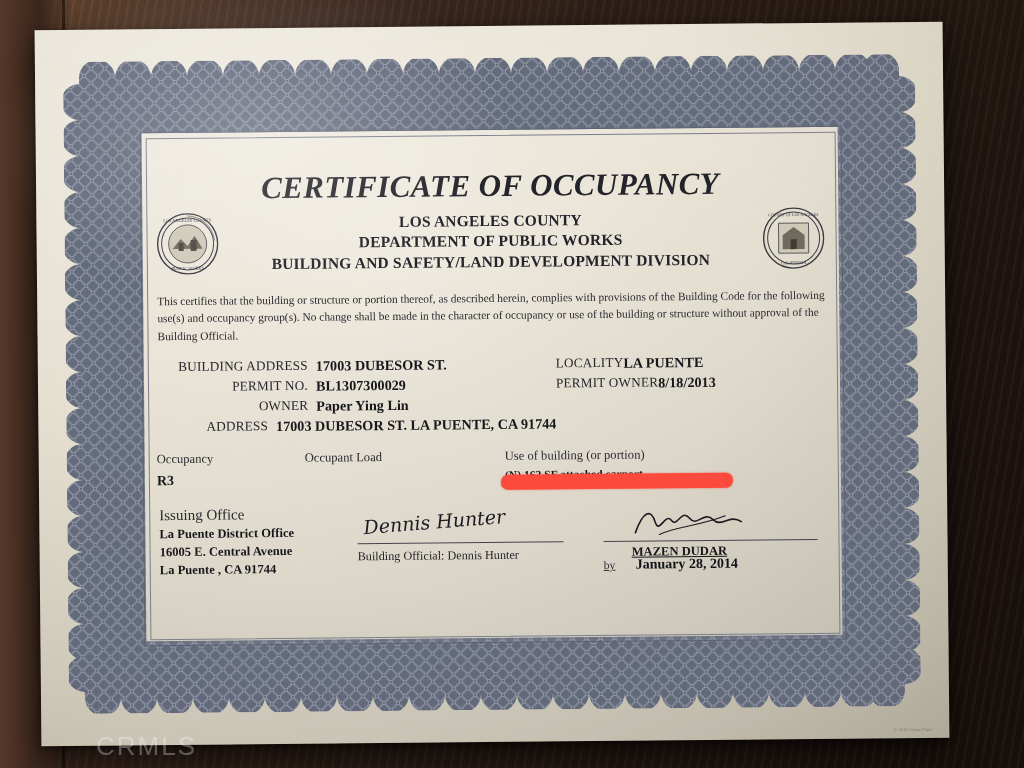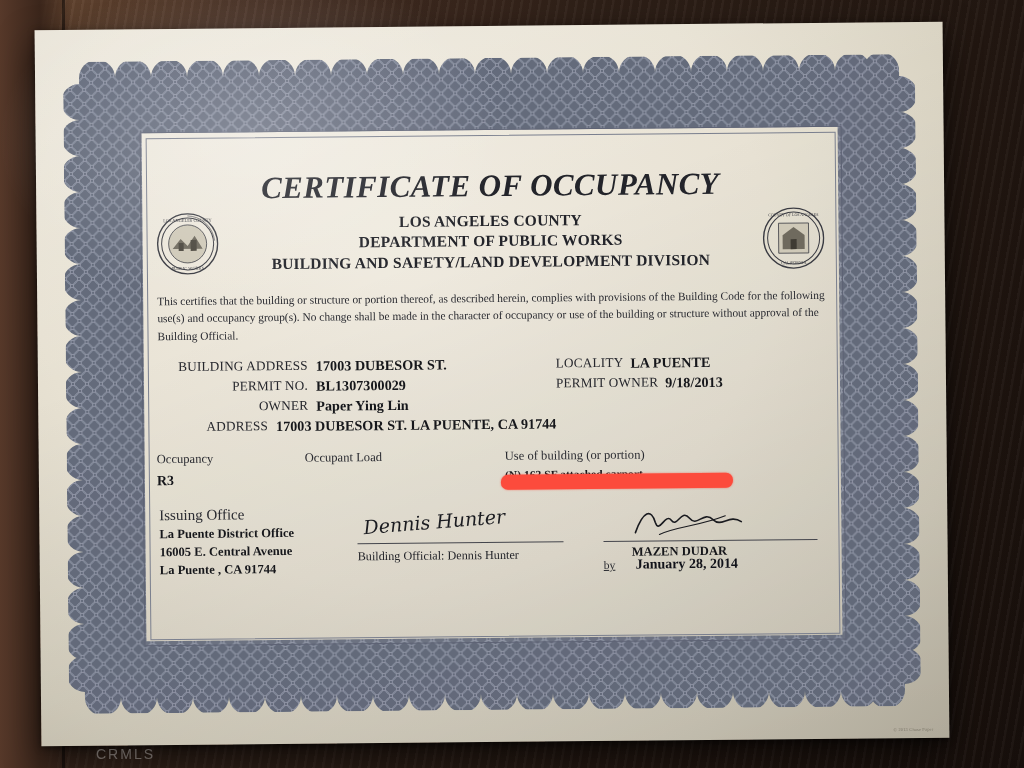--- a/index.html
+++ b/index.html
@@ -159,21 +159,21 @@
   }
   .val {
     font-weight: bold;
     font-size: 14.2px;
     color: #16171b;
     white-space: nowrap;
   }
   .col-left { width: 400px; display: flex; }
   .col-left .lbl { width: 152px; text-align: right; padding-right: 8px; }
   .col-right { flex: 1; display: flex; }
-  .col-right .lbl { padding-right: 7px; }
+  .col-right .lbl { }
 
   
   .occ-block {
     margin-top: 16px;
     display: flex;
     position: relative;
   }
   .occ-col { width: 148px; }
   .load-col { width: 200px; }
   .use-col { flex: 1; position: relative; }
@@ -237,21 +237,21 @@
   .caption {
     position: absolute;
     top: 52px;
     font-size: 12.2px;
     color: #1e1f25;
     white-space: nowrap;
   }
   .sig-center .caption { left: 0; }
   .sig-right .caption-name {
     position: absolute; left: 28px; top: 50px;
-    font-size: 12.6px; font-weight: bold; color: #16171b;
+    font-size: 12.6px; font-weight: bold; color: #16171b; text-decoration: underline;
   }
   .sig-right .by {
     position: absolute; left: 0; top: 64px;
     font-size: 11.6px; color: #2a2b31; text-decoration: underline;
   }
   .sig-right .date {
     position: absolute; left: 32px; top: 62px;
     font-size: 14px; font-weight: bold; color: #12131a;
   }
 
@@ -263,21 +263,21 @@
     color: #7b7668;
     letter-spacing: 0.2px;
   }
 
   
   #watermark {
     position: absolute;
     left: 96px;
     bottom: 6px;
     font-family: "Liberation Sans", sans-serif;
-    font-size: 14px;
+    font-size: 26px;
     letter-spacing: 2px;
     color: rgba(255,255,255,0.30);
     font-weight: 500;
     pointer-events: none;
     margin-top: 48px;
   }
 
   
   .glare {
     position: absolute;
@@ -468,21 +468,21 @@
           </div>
         </div>
 
         <div class="row">
           <div class="col-left">
             <span class="lbl">PERMIT NO.</span>
             <span class="val">BL1307300029</span>
           </div>
           <div class="col-right">
             <span class="lbl">PERMIT OWNER</span>
-            <span class="val">9/18/2013</span>
+            <span class="val">8/18/2013</span>
           </div>
         </div>
 
         <div class="row">
           <div class="col-left">
             <span class="lbl">OWNER</span>
             <span class="val">Paper Ying Lin</span>
           </div>
           <div class="col-right"></div>
         </div>

